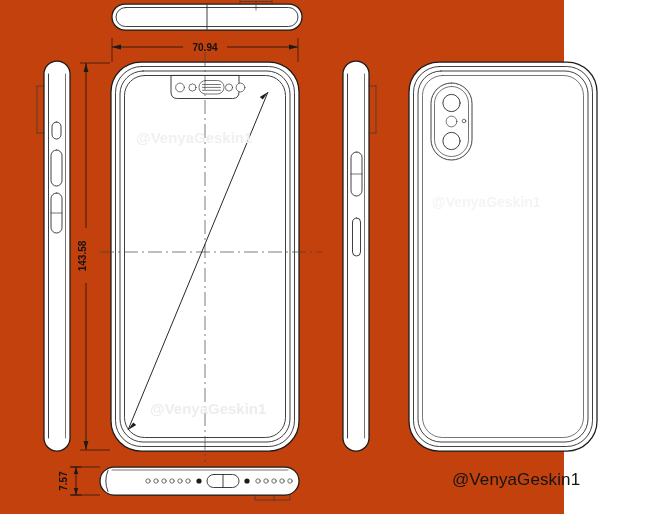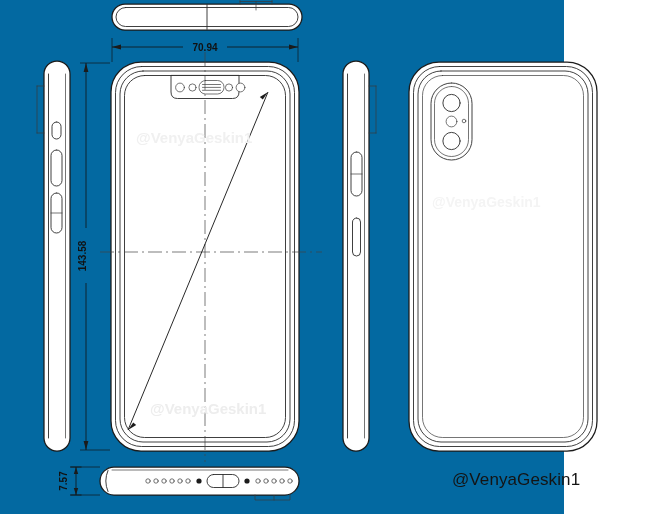--- a/index.html
+++ b/index.html
@@ -11,21 +11,21 @@
     width: 650px;
     height: 514px;
     font-family: "Liberation Sans", sans-serif;
     overflow: hidden;
     position: relative;
   }
   #stage {
     position: relative;
     width: 564px;
     height: 514px;
-    background: #0369a1;
+    background: #c2410c;
   }
   svg#drawing {
     position: absolute;
     left: 0;
     top: 0;
     width: 650px;
     height: 514px;
     display: block;
   }
   .ln {

